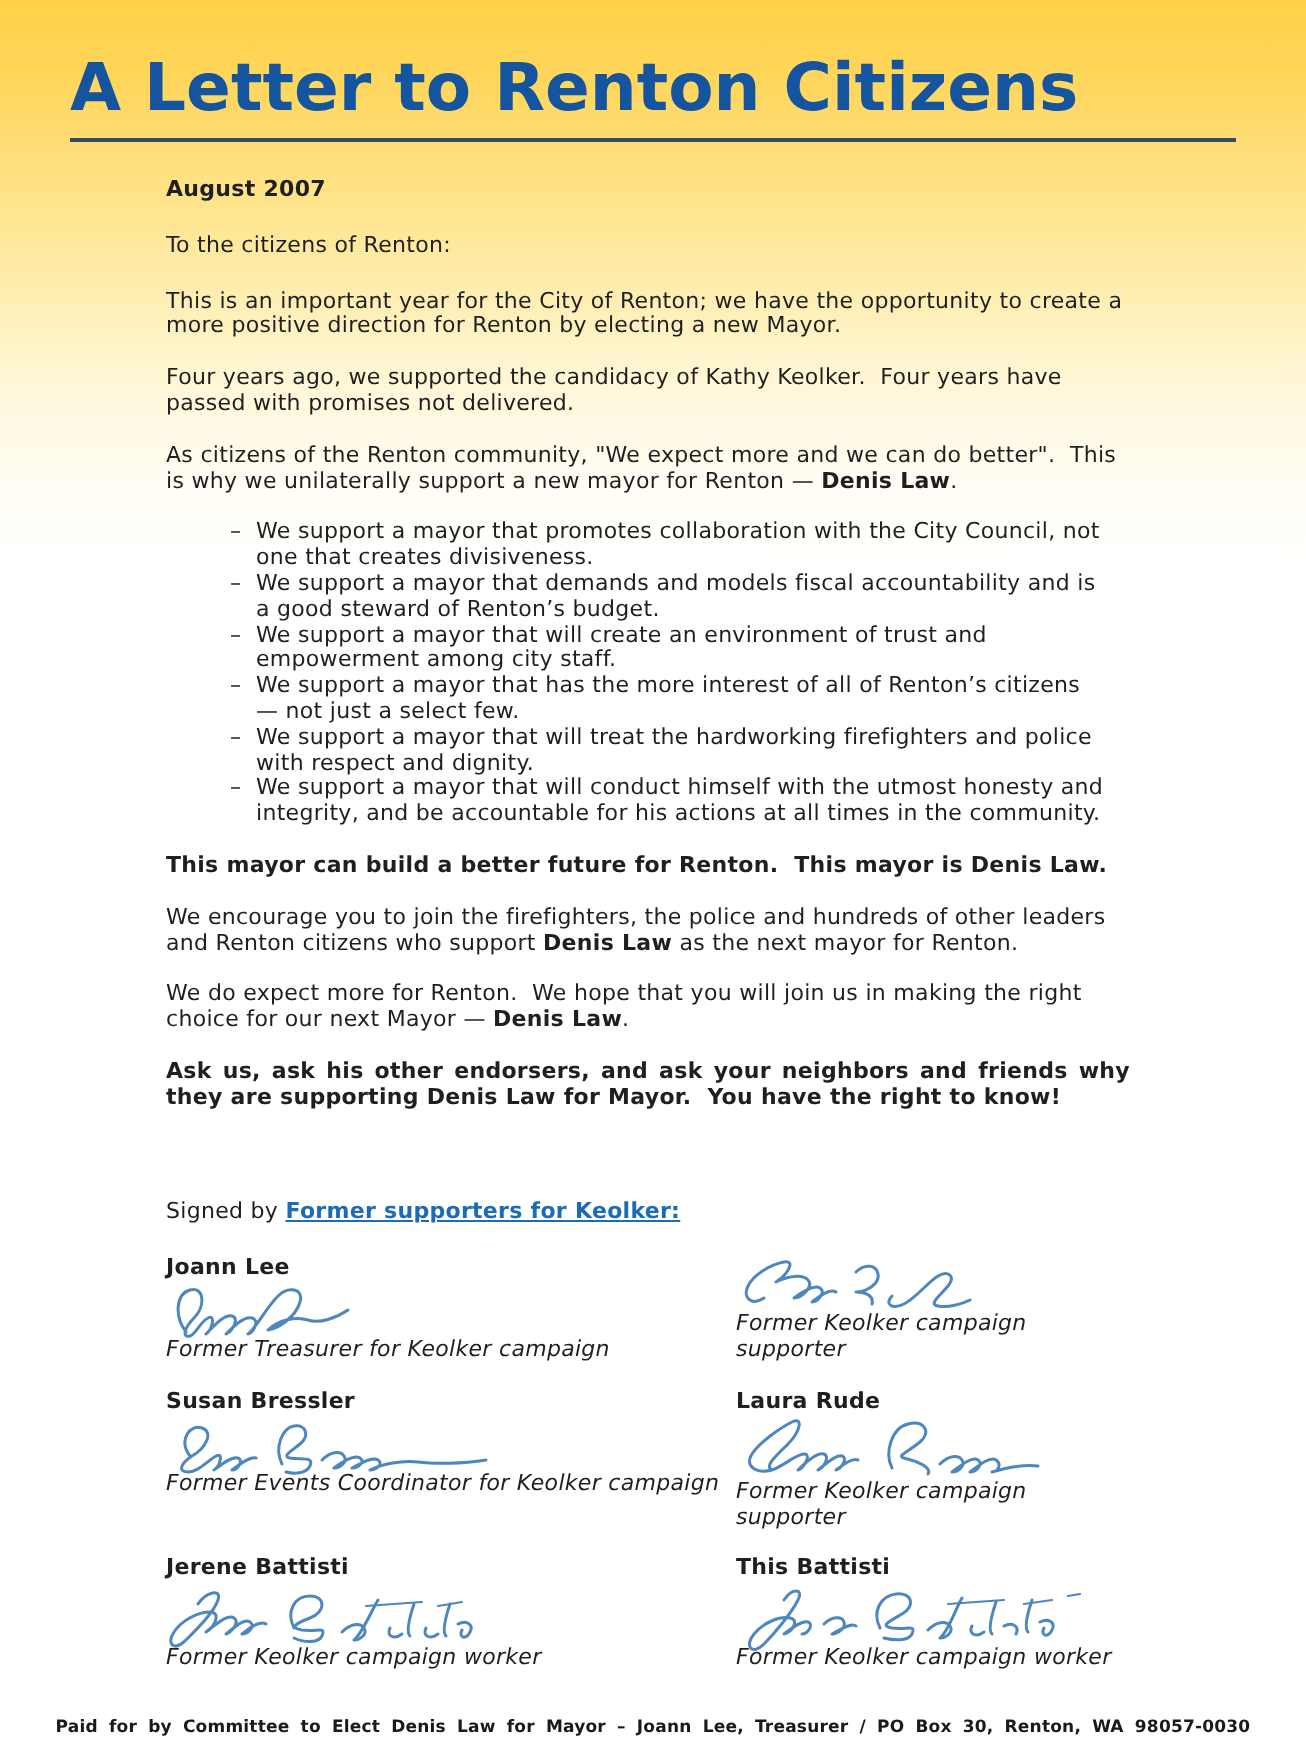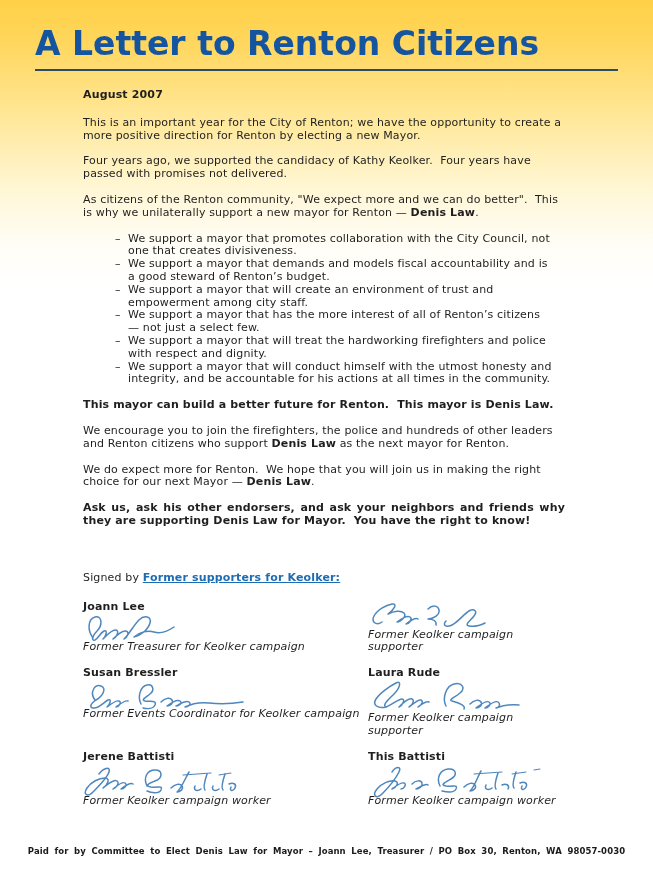--- a/index.html
+++ b/index.html
@@ -34,37 +34,38 @@
   .bullets .btxt{flex:1 1 auto;max-width:424px;}
   .signedby{margin:44px 0 16px 0;}
   .keolker-link{color:#1b6cb5;font-weight:700;text-decoration:underline;}
   .siggrid{display:grid;grid-template-columns:285px auto;row-gap:13px;}
   .signer .sname{font-weight:700;margin:0;}
   .signer svg{display:block;margin:-1px 0 -3px 0;}
   .signer .srole{font-style:italic;margin:0;}
   .sig-stroke{fill:none;stroke:#4e86be;stroke-width:1.5;stroke-linecap:round;stroke-linejoin:round;}
   .sig-stroke.thin{stroke-width:1.1;}
   .footer{
-    position:absolute;left:0;right:0;bottom:22px;
+    position:absolute;left:0;right:0;bottom:9px;
     text-align:center;font-size:8.5px;font-weight:700;
     letter-spacing:0.1px;word-spacing:2.5px;color:#1a1a1a;
   }
 </style>
 </head>
 <body>
 
 <div class="page">
 
   <div class="masthead">
     <h1 class="title">A Letter to Renton Citizens</h1>
     <div class="title-rule"></div>
   </div>
 
   <div class="content">
     <p class="date">August 2007</p>
+    <p class="sal">To the citizens of Renton:</p>
 
     <p class="para">This is an important year for the City of Renton; we have the opportunity to create a more positive direction for Renton by electing a new Mayor.</p>
     <p class="para">Four years ago, we supported the candidacy of Kathy Keolker.&nbsp; Four years have passed with promises not delivered.</p>
 
     <p class="para"><span>As citizens of the Renton community, "We expect more and we can do better".&nbsp; This is why we unilaterally support a new mayor for Renton — </span><span class="bseg">Denis Law</span><span>.</span></p>
 
     <ul class="bullets">
       <li>
           <span class="dash">–</span>
           <span class="btxt">We support a mayor that promotes collaboration with the City Council, not one that creates divisiveness.</span>

